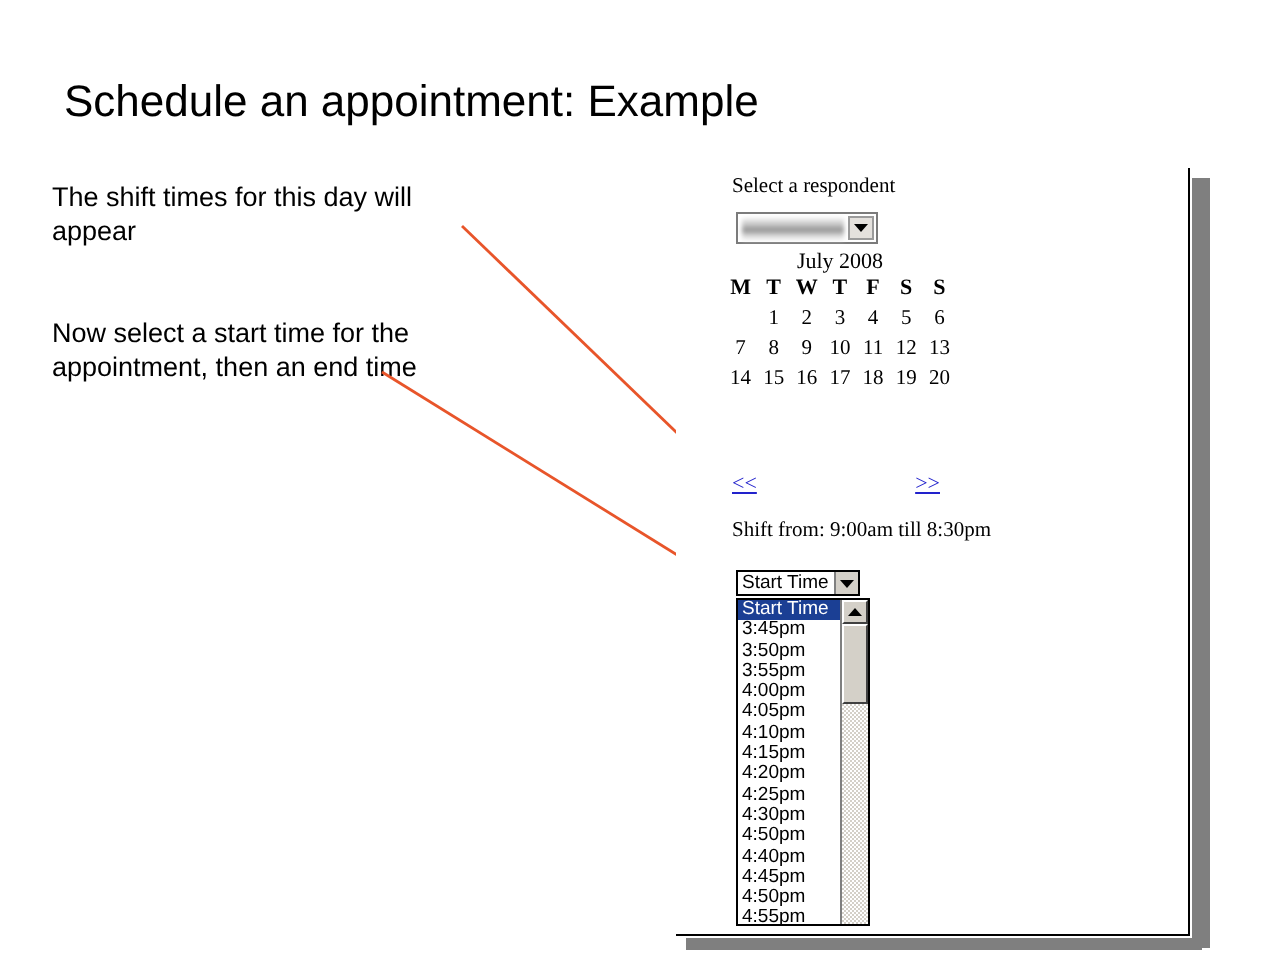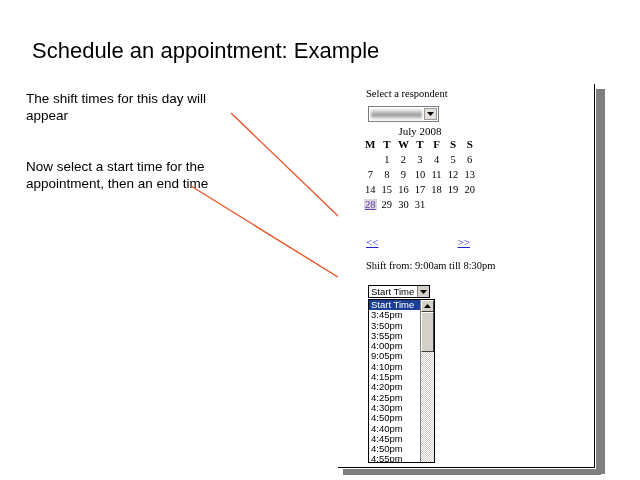--- a/index.html
+++ b/index.html
@@ -242,29 +242,20 @@
         </tr>
         <tr>
           <td><a href="#">14</a></td>
           <td><a href="#">15</a></td>
           <td><a href="#">16</a></td>
           <td><a href="#">17</a></td>
           <td><a href="#">18</a></td>
           <td><a href="#">19</a></td>
           <td><a href="#">20</a></td>
         </tr>
-        <tr>
-          <td class="today"><a href="#">28</a></td>
-          <td><a href="#">29</a></td>
-          <td><a href="#">30</a></td>
-          <td><a href="#">31</a></td>
-          <td></td>
-          <td></td>
-          <td></td>
-        </tr>
       </tbody>
   </table>
 </div>
 
 <div id="calendar-nav">
   <a href="#">&lt;&lt;</a>
   <a href="#">&gt;&gt;</a>
 </div>
 
 <div id="shift-text">Shift from: 9:00am till 8:30pm</div>
@@ -278,21 +269,21 @@
   </div>
 </div>
 
 <div id="start-time-listbox">
   <div id="start-time-options">
       <div class="time-option selected">Start Time</div>
       <div class="time-option">3:45pm</div>
       <div class="time-option">3:50pm</div>
       <div class="time-option">3:55pm</div>
       <div class="time-option">4:00pm</div>
-      <div class="time-option">9:05pm</div>
+      <div class="time-option">4:05pm</div>
       <div class="time-option">4:10pm</div>
       <div class="time-option">4:15pm</div>
       <div class="time-option">4:20pm</div>
       <div class="time-option">4:25pm</div>
       <div class="time-option">4:30pm</div>
       <div class="time-option">4:50pm</div>
       <div class="time-option">4:40pm</div>
       <div class="time-option">4:45pm</div>
       <div class="time-option">4:50pm</div>
       <div class="time-option">4:55pm</div>

